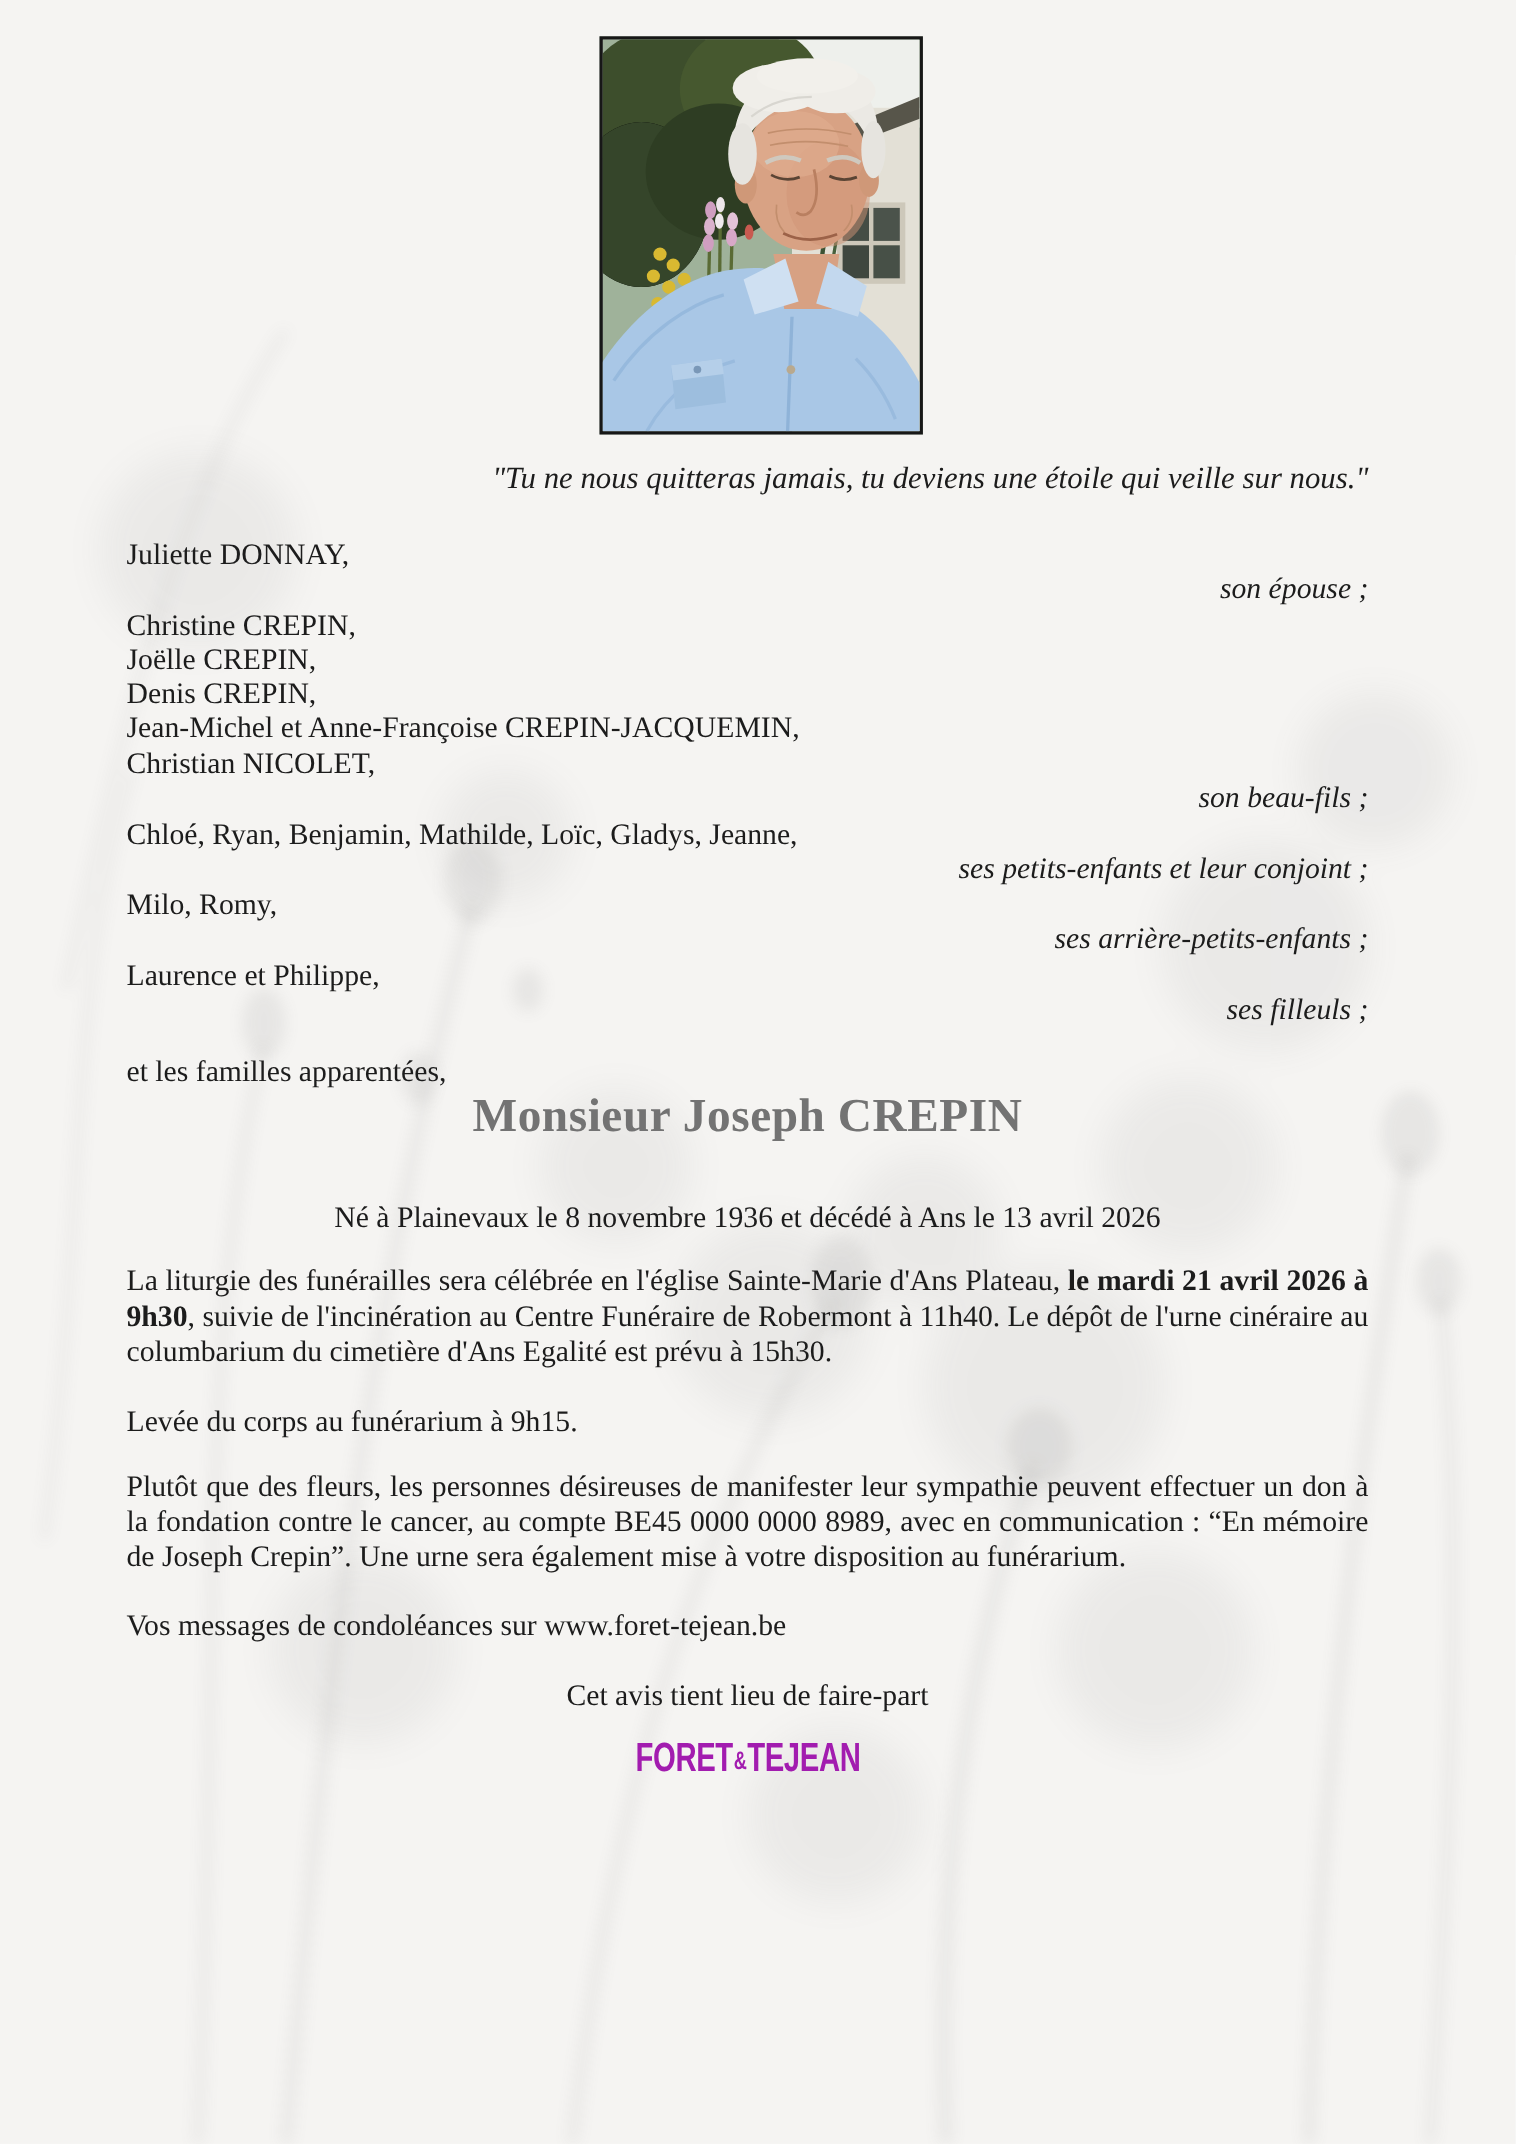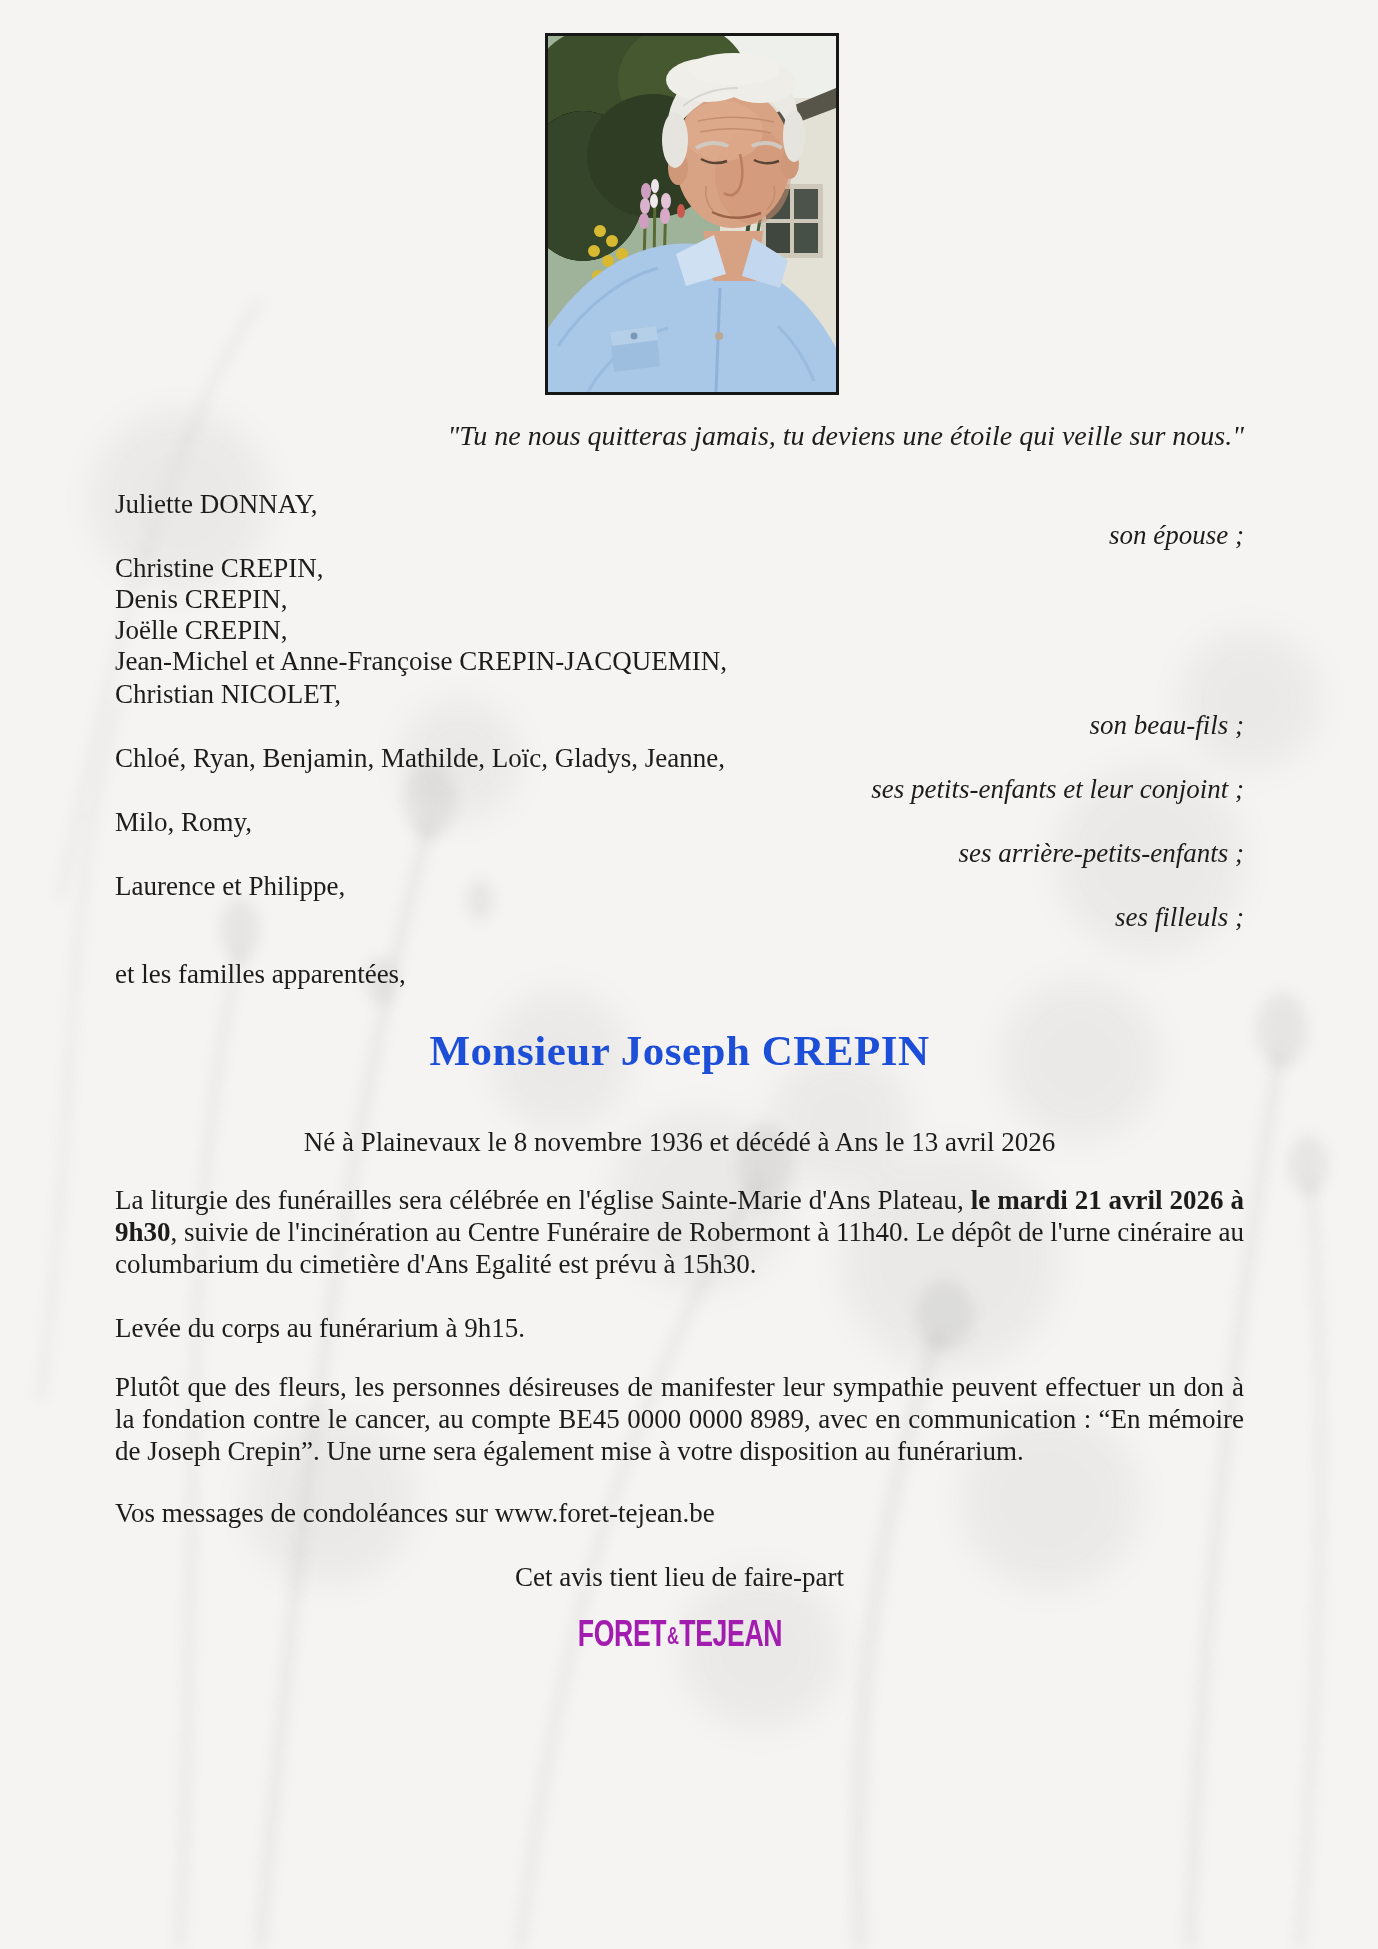--- a/index.html
+++ b/index.html
@@ -15,21 +15,21 @@
   .photo-wrap{position:relative;width:288px;margin:33px auto 0 auto;}
   .photo{display:block;width:288px;height:356px;border:3px solid #171717;background:#b8c4ba;}
   .column{position:relative;padding:0 134px 0 115px;font-size:27px;line-height:31px;}
   .quote{margin-top:24px;text-align:right;font-style:italic;font-size:28px;line-height:34px;}
   .family{margin-top:36px;}
   .family-row{margin-top:2px;}
   .name-line{white-space:nowrap;}
   .relation{text-align:right;font-style:italic;}
   .families-line{margin-top:26px;}
   .announcement{margin-top:32px;text-align:center;}
-  .deceased{margin-top:36px;text-align:center;font-size:43px;line-height:50px;font-weight:bold;letter-spacing:0.5px;color:#1d4ed8;}
+  .deceased{text-align:center;font-size:43px;line-height:50px;font-weight:bold;letter-spacing:0.5px;color:#737373;}
   .life-dates{margin-top:51px;text-align:center;}
   .para{margin-top:26px;text-align:justify;line-height:32px;}
   .para.first{margin-top:32px;}
   .para.single{text-align:left;}
   .levee{margin-top:32px;}
   .fleurs{margin-top:25px;}
   .condoleances{margin-top:30px;}
   .faire-part{margin-top:33px;text-align:center;}
   .logo{margin-top:23px;text-align:center;font-family:"Liberation Sans","DejaVu Sans",sans-serif;font-weight:700;color:#a21caf;}
   .logo-inner{display:inline-block;transform:scaleX(0.72);transform-origin:center;font-size:37px;line-height:36px;letter-spacing:-0.5px;white-space:nowrap;}
@@ -185,22 +185,22 @@
 
     <div class="family">
 
       <div class="family-row">
         <div class="name-line">Juliette DONNAY,</div>
         <div class="relation">son épouse ;</div>
       </div>
 
       <div class="family-row">
         <div class="name-line">Christine CREPIN,</div>
+        <div class="name-line">Joëlle CREPIN,</div>
         <div class="name-line">Denis CREPIN,</div>
-        <div class="name-line">Joëlle CREPIN,</div>
         <div class="name-line">Jean-Michel et Anne-Françoise CREPIN-JACQUEMIN,</div>
       </div>
 
       <div class="family-row">
         <div class="name-line">Christian NICOLET,</div>
         <div class="relation">son beau-fils ;</div>
       </div>
 
       <div class="family-row">
         <div class="name-line">Chloé, Ryan, Benjamin, Mathilde, Loïc, Gladys, Jeanne,</div>

